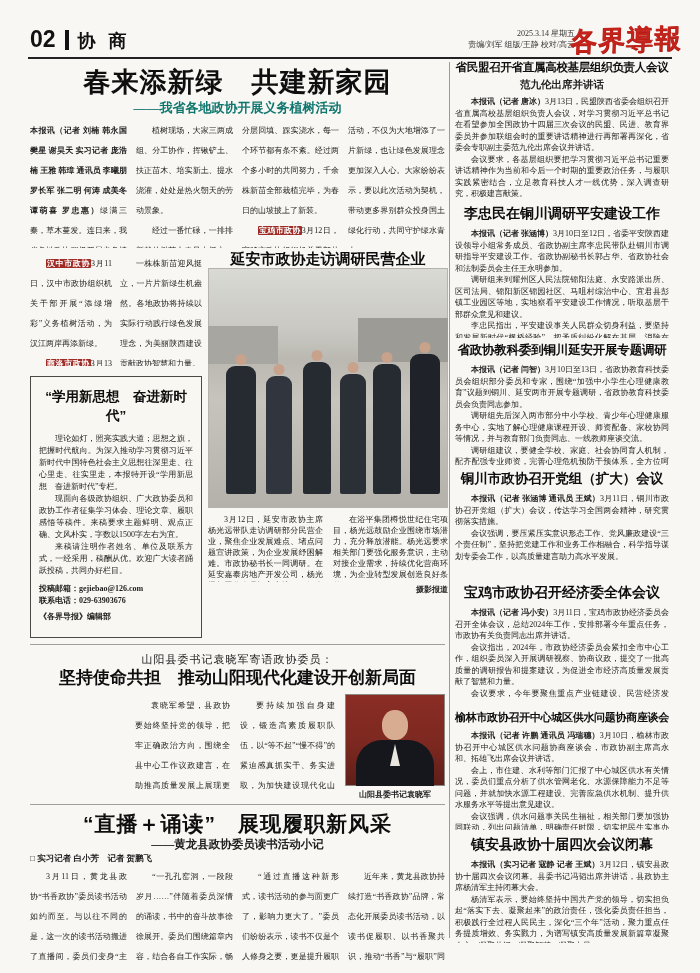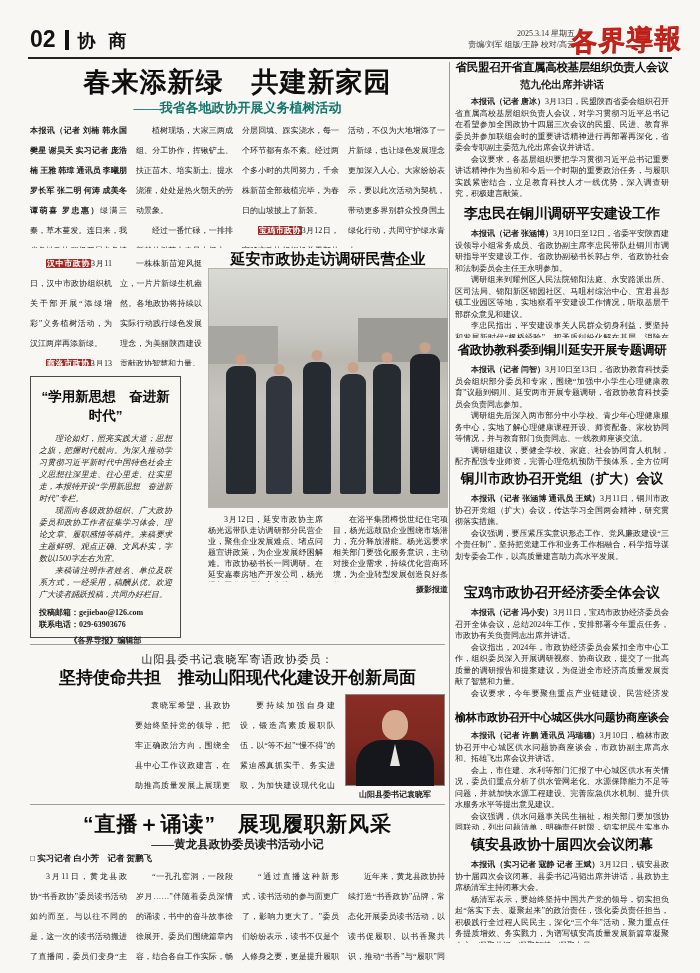--- a/index.html
+++ b/index.html
@@ -28,23 +28,23 @@
   .ra-title{font-family:"Liberation Sans","DejaVu Sans",sans-serif;font-weight:700;text-align:center;white-space:nowrap;color:#0e0e0e;}
   .fs14{font-size:14px;} .fs13{font-size:13.5px;} .fs125{font-size:12.5px;letter-spacing:-0.2px;}
   .fs115{font-size:11.5px;letter-spacing:-0.3px;} .fs11{font-size:11px;letter-spacing:-0.3px;}
   .ra-sub{font-size:10.5px;text-align:center;font-weight:600;color:#222;}
   .ra-body{overflow:hidden;text-align:justify;font-size:8px;line-height:11.5px;}
   .ra-body p{margin:0;text-indent:2em;}
   
   .nbox{border:1px solid #4a4a46;background:#f8f7f1;padding:10px 8px 6px 8px;box-sizing:border-box;}
   .nbox-title{font-family:"Liberation Sans","DejaVu Sans",sans-serif;font-weight:800;font-size:13.5px;text-align:center;line-height:19px;color:#0e0e0e;}
   .nbox-body{margin-top:8px;font-size:8px;line-height:12px;text-align:justify;}
-  .nbox-body p{margin:0;text-indent:2em;font-style:italic;}
+  .nbox-body p{margin:0;text-indent:2em;}
   .nbox-contact{margin-top:6px;font-size:8px;line-height:12px;font-weight:700;}
-  .nbox-sign{font-size:8px;text-align:center;margin-top:4px;font-weight:700;}
+  .nbox-sign{font-size:8px;text-align:left;margin-top:4px;font-weight:700;}
   
   .ya-title{font-family:Liberation Mono, monospace;font-weight:800;font-size:15px;text-align:center;white-space:nowrap;color:#0e0e0e;}
   .photo{background:linear-gradient(180deg,#d9dad4 0%,#c9c8c2 26%,#bab8b1 38%,#c6c4bd 55%,#b3b1aa 100%);
          position:absolute;overflow:hidden;box-shadow:0 0 0 1px #b5b3ac inset;}
   .bldg{position:absolute;background:#a8a6a0;}
   .person{position:absolute;bottom:14px;background:#262a31;border-radius:9px 9px 2px 2px;}
   .person::before{content:"";position:absolute;top:-12px;left:50%;transform:translateX(-50%);
                   width:11px;height:11px;border-radius:50%;background:#c9a28c;}
   .cap{overflow:hidden;text-align:justify;font-size:8px;line-height:11px;}
   .cap p{margin:0;text-indent:2em;}
@@ -100,21 +100,21 @@
   </div>
 
   <div class="abs col" style="left:30px;top:254px;width:82px;height:112px;">
     <p><span class="tag">汉中市政协</span><span>3月11日，汉中市政协组织机关干部开展“添绿增彩”义务植树活动，为汉江两岸再添新绿。</span></p>
     <p><span class="tag">商洛市政协</span><span>3月13日，商洛市政协机关干部赴丹江沿岸开展义务植树活动，以实际行动扮靓秦岭山水。</span></p>
   </div>
   <div class="abs col" style="left:120px;top:254px;width:82px;height:112px;">
     <p>一株株新苗迎风挺立，一片片新绿生机盎然。各地政协将持续以实际行动践行绿色发展理念，为美丽陕西建设贡献政协智慧和力量。</p>
   </div>
 
-  <div class="abs nbox" style="left:30px;top:376px;width:151px;height:262px;">
+  <div class="abs nbox" style="left:30px;top:376px;width:172px;height:262px;">
     <div class="nbox-title">
       <div>“学用新思想　奋进新时代”</div>
     </div>
     <div class="nbox-body">
       <p>理论如灯，照亮实践大道；思想之旗，把握时代航向。为深入推动学习贯彻习近平新时代中国特色社会主义思想往深里走、往心里走、往实里走，本报特开设“学用新思想　奋进新时代”专栏。</p>
       <p>现面向各级政协组织、广大政协委员和政协工作者征集学习体会、理论文章、履职感悟等稿件。来稿要求主题鲜明、观点正确、文风朴实，字数以1500字左右为宜。</p>
       <p>来稿请注明作者姓名、单位及联系方式，一经采用，稿酬从优。欢迎广大读者踊跃投稿，共同办好栏目。</p>
     </div>
     <div class="nbox-contact">
       <div>投稿邮箱：gejiebao@126.com</div>

